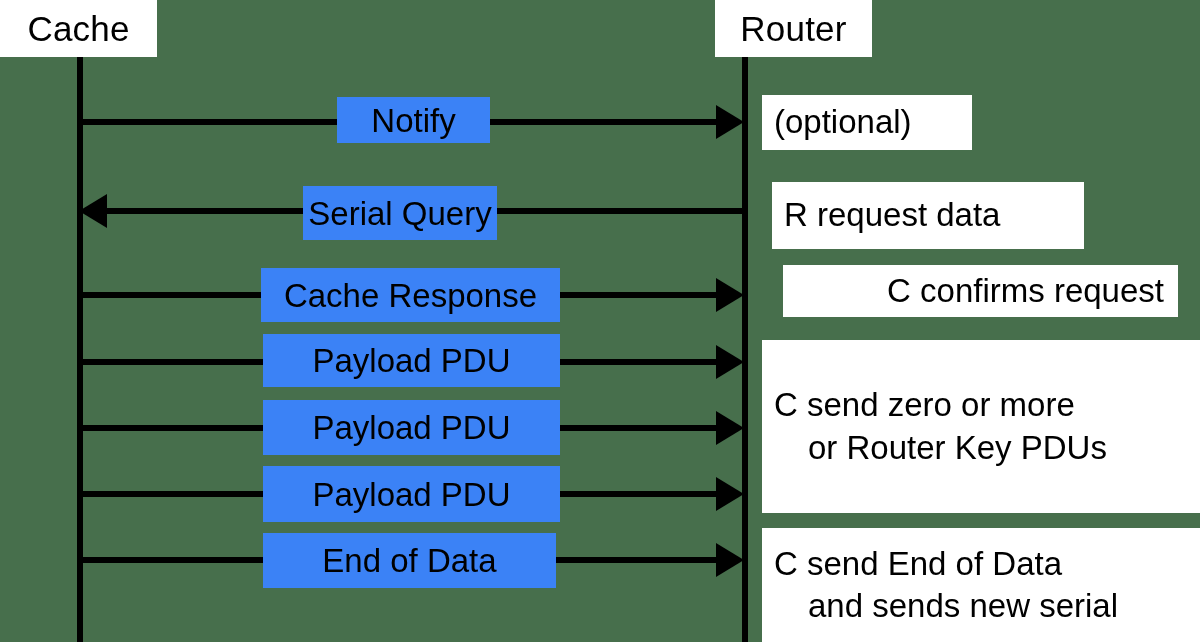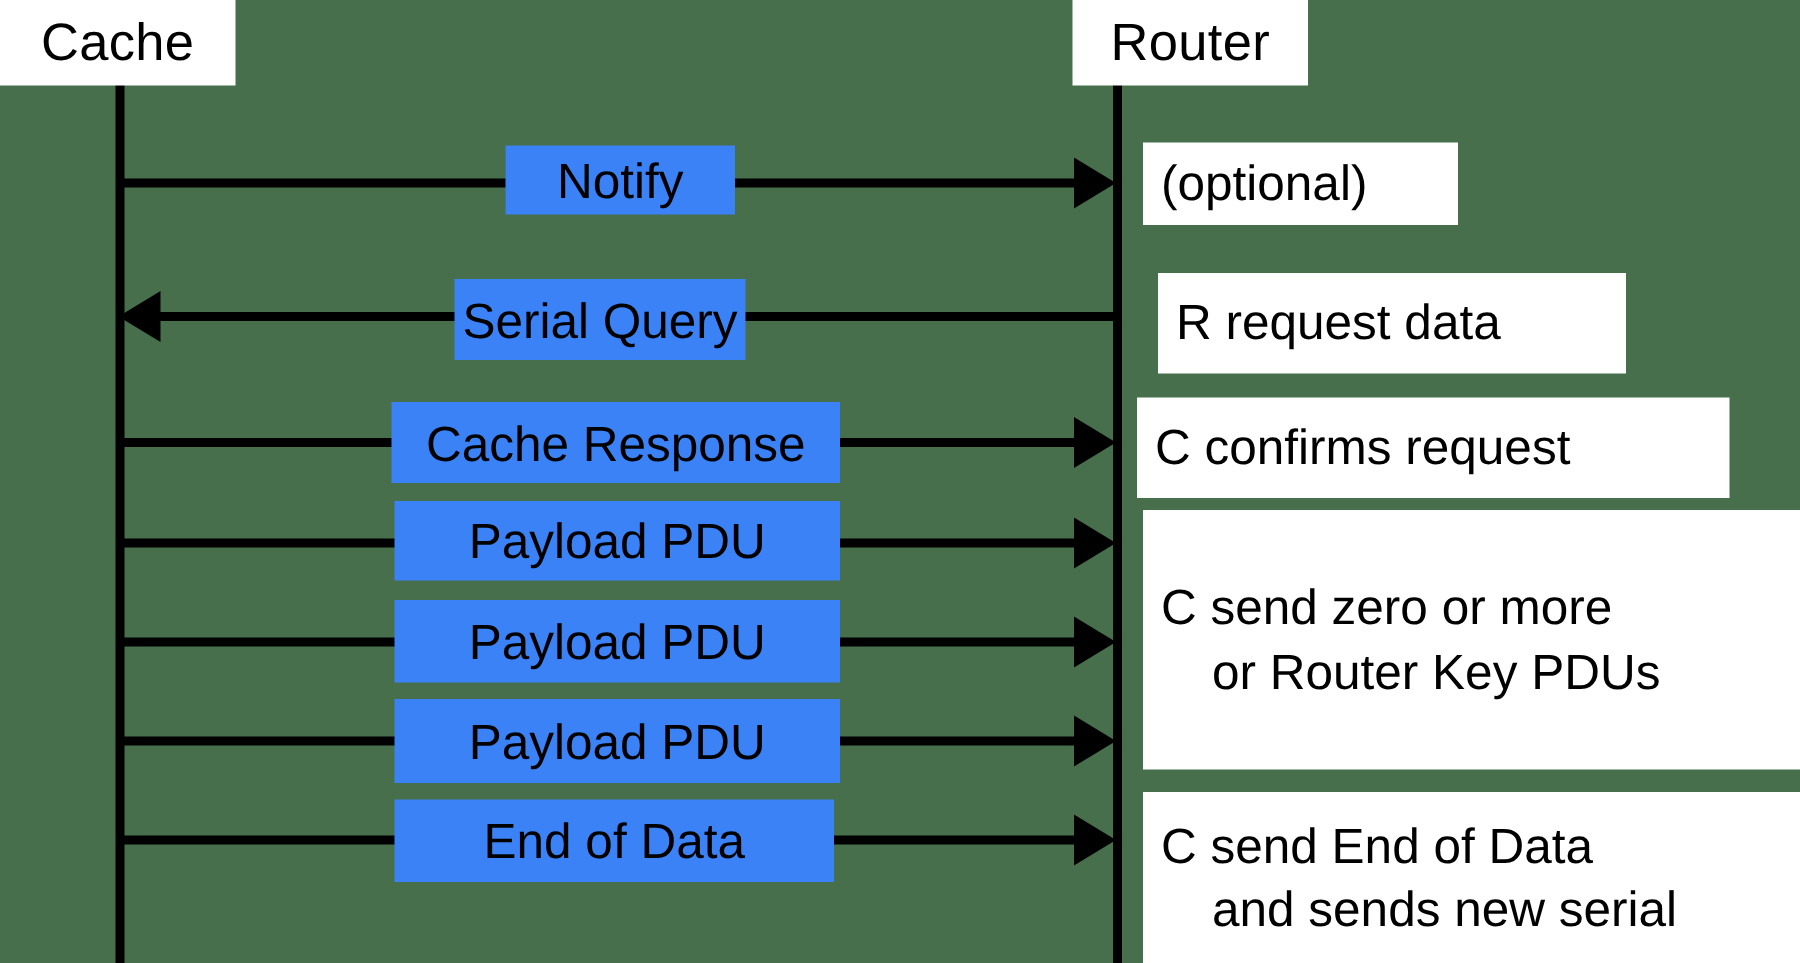--- a/index.html
+++ b/index.html
@@ -152,21 +152,21 @@
   </div>
 
   <div class="note" style="left:762px; top:95px; width:210px; height:55px;">
     <span class="note-line">(optional)</span>
   </div>
 
   <div class="note" style="left:772px; top:182px; width:312px; height:67px;">
     <span class="note-line">R request data</span>
   </div>
 
-  <div class="note" style="left:758px; top:265px; width:395px; height:67px;">
+  <div class="note" style="left:783px; top:265px; width:395px; height:52px;align-items:flex-end;">
     <span class="note-line">C confirms request</span>
   </div>
 
   <div class="note" style="left:762px; top:340px; width:438px; height:173px;">
     <span class="note-line">C send zero or more</span>
     <span class="note-line">or Router Key PDUs</span>
   </div>
 
   <div class="note" style="left:762px; top:528px; width:438px; height:114px;">
     <span class="note-line">C send End of Data</span>

